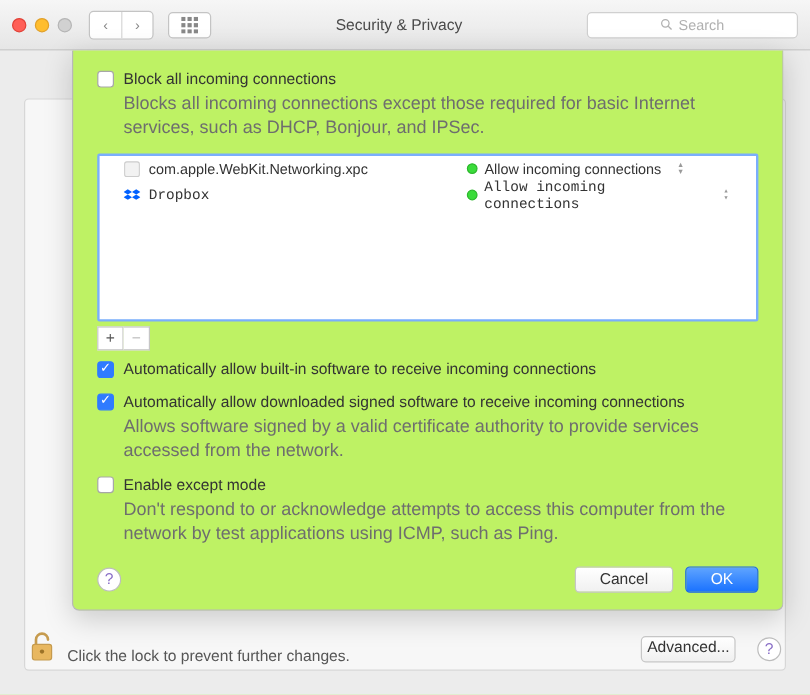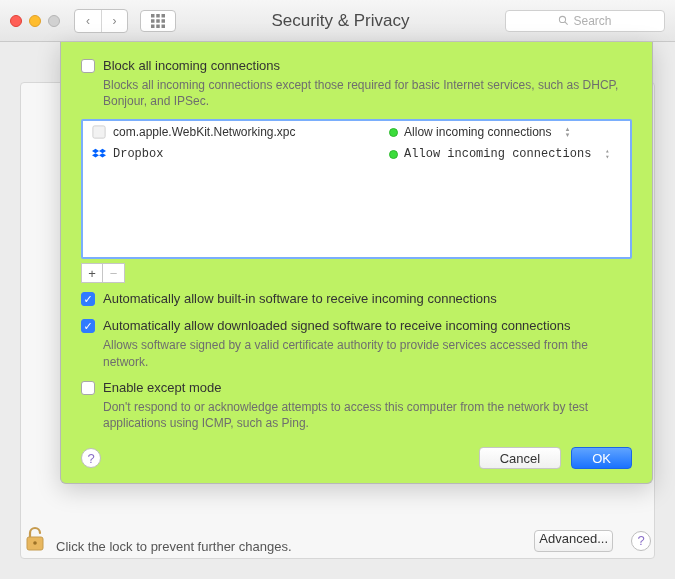--- a/index.html
+++ b/index.html
@@ -25,22 +25,22 @@
   .traffic { display: flex; gap: 7px; align-items: center; margin-right: 6px;}
   .traffic .dot { width: 12px; height: 12px; border-radius: 50%; }
   .dot.red { background: #ff5f57; border:1px solid #e14137;}
   .dot.yellow { background: #ffbd2e; border:1px solid #e1a029;}
   .dot.gray { background: #d1d1d1; border:1px solid #b5b5b5;}
   .navbtns { display:flex; border:1px solid #c4c4c4; border-radius:4px; overflow:hidden; background:#fff;}
   .navbtns .nbtn { width:26px; height:22px; display:flex; align-items:center; justify-content:center; color:#888; font-size:12px;}
   .navbtns .nbtn + .nbtn { border-left:1px solid #d6d6d6;}
   .gridbtn { width:36px; height:22px; border:1px solid #c4c4c4; border-radius:4px; background:#fff; display:flex; align-items:center; justify-content:center; margin-left:4px;}
   .gridbtn svg { width:14px; height:14px; fill:#888;}
-  .title { flex:1; text-align:center; font-size:17px; color:#4a4a4a; }
-  .searchwrap { width:160px; height:22px; border:1px solid #d0d0d0; border-radius:4px; background:#fff; display:flex; align-items:center; justify-content:center; color:#b0b0b0; font-size:12px; gap:4px;}
+  .title { flex:1; text-align:center; font-size:13px; color:#4a4a4a; }
+  .searchwrap { width:176px; height:22px; border:1px solid #d0d0d0; border-radius:4px; background:#fff; display:flex; align-items:center; justify-content:center; color:#b0b0b0; font-size:12px; gap:4px;}
   .searchwrap svg{ width:11px;height:11px; fill:#b0b0b0;}
   
   .main { position:relative; padding:0; height:537px; }
   .bgpanel { position:absolute; left:20px; right:20px; top:40px; bottom:20px; background:#f7f7f7; border:1px solid #d7d7d7; border-radius:4px; }
   .sheet {
     position:absolute;
     left:60px; right:22px; top:0px;
     background:#bef264;
     border:1px solid #b8b8b8;
     border-top:none;
@@ -49,30 +49,30 @@
     padding:16px 20px 14px 20px;
   }
   .row { display:flex; align-items:flex-start; gap:8px; margin-bottom:4px;}
   .checkbox {
     width:14px; height:14px; border:1px solid #a7a7a7; border-radius:3px; background:#fff; flex:0 0 auto; margin-top:1px;
     display:flex; align-items:center; justify-content:center;
   }
   .checkbox.checked { background:#2f7bff; border-color:#2f7bff;}
   .checkbox.checked::after{ content:"✓"; color:#fff; font-size:11px; line-height:1;}
   .lbl { color:#333; }
-  .sub { color:#6e6e6e; font-size:12px; margin-left:22px; line-height:1.35; margin-bottom:10px;}
+  .sub { color:#6e6e6e; font-size:15px; margin-left:22px; line-height:1.35; margin-bottom:10px;}
   .listbox {
     border:2px solid #7aaefc;
     border-radius:2px;
     background:#fff;
     height:140px;
     margin:6px 0 0 0;
     overflow:hidden;
   }
-  .listrow { display:flex; align-items:center; height:22px; padding:0 8px; font-size:12px; }
+  .listrow { display:flex; align-items:center; height:22px; padding:0 19px; font-size:12px; }
   .listrow + .listrow { border-top: none; font-family: Liberation Mono, monospace;}
   .appicon { width:16px; height:16px; margin-right:6px; flex:0 0 auto; display:flex; align-items:center; justify-content:center;}
   .appname { flex:0 0 52%; overflow:hidden; text-overflow:ellipsis; white-space:nowrap; color:#333;}
   .statuscell { flex:1; display:flex; align-items:center; gap:6px; color:#333;}
   .greendot{ width:9px; height:9px; border-radius:50%; background:#3bdc3b; border:1px solid #2db82d;}
   .stepper { width:12px; display:flex; flex-direction:column; color:#9a9a9a; font-size:7px; line-height:6px; align-items:center; margin-left:4px;}
   .addremove { display:flex; margin-top:4px; margin-bottom:8px;}
   .sqbtn { width:22px; height:20px; border:1px solid #c6c6c6; background:#fff; display:flex; align-items:center; justify-content:center; font-size:13px; color:#555;}
   .sqbtn + .sqbtn { border-left:none; color:#bbb;}
   .section { margin-top:4px; }

